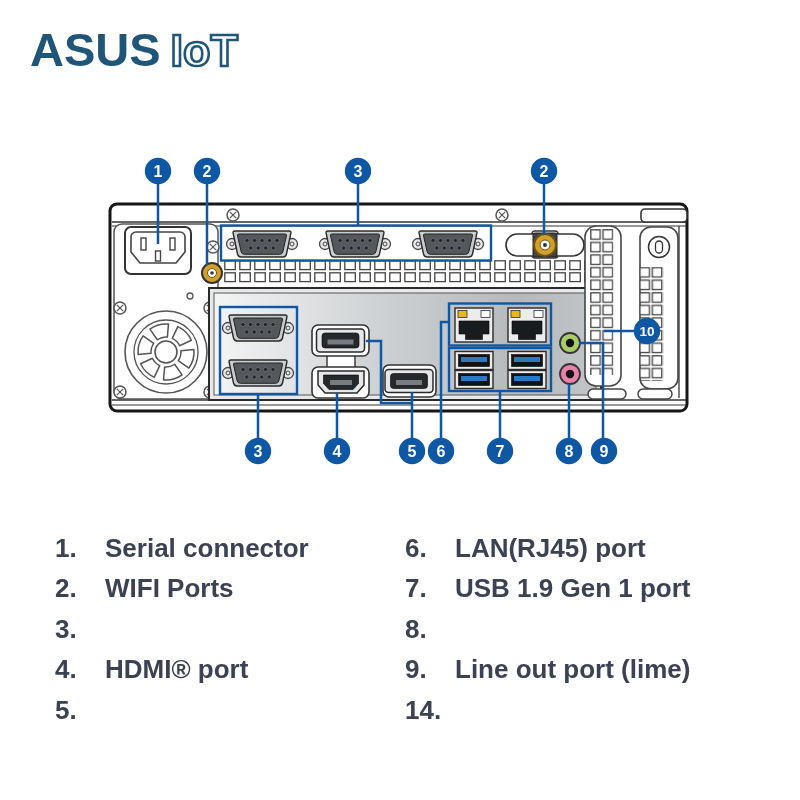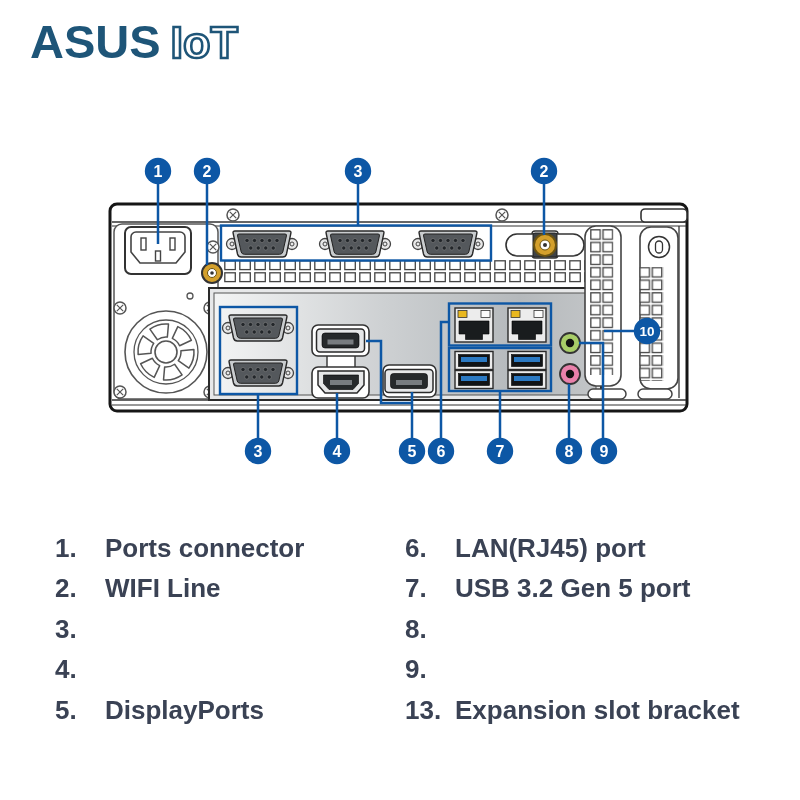--- a/index.html
+++ b/index.html
@@ -1,19 +1,19 @@
 <!DOCTYPE html>
 <html><head>
 <meta charset="utf-8">
 <style>
   html,body{margin:0;padding:0;background:#fff;}
   #page{position:relative;width:800px;height:800px;background:#fff;overflow:hidden;
         font-family:"Liberation Sans",sans-serif;}
   
-  .logo{position:absolute;left:30px;top:14px;white-space:nowrap;}
+  .logo{position:absolute;left:30px;top:22px;white-space:nowrap;}
   .logo .brand{font-size:47px;font-weight:bold;color:#1e5578;letter-spacing:0px;}
   .logo .product{font-size:45px;font-weight:bold;color:#fff;
         -webkit-text-stroke:2.6px #1e5578;margin-left:10px;}
   
   #diagram{position:absolute;left:0;top:0;}
   
   .legend{position:absolute;left:55px;top:528px;width:720px;display:flex;}
   .legend .col{display:flex;flex-direction:column;}
   .legend .col.left{width:350px;}
   .legend .row{display:flex;height:40.5px;align-items:center;
@@ -279,52 +279,52 @@
           <circle cx="647" cy="331" r="13.2" fill="#0d57a5"></circle>
           <text x="647" y="336" font-size="13.5">10</text>
         </g>
     </g>
   </svg>
 
   <div class="legend">
     <div class="col left">
       <div class="row">
           <span class="num">1.</span>
-          <span class="lbl">Ports connector</span>
+          <span class="lbl">Serial connector</span>
         </div>
       <div class="row">
           <span class="num">2.</span>
-          <span class="lbl">WIFI Line</span>
+          <span class="lbl">WIFI Ports</span>
         </div>
       <div class="row">
           <span class="num">3.</span>
         </div>
       <div class="row">
           <span class="num">4.</span>
+          <span class="lbl">HDMI® port</span>
         </div>
       <div class="row">
           <span class="num">5.</span>
-          <span class="lbl">DisplayPorts</span>
         </div>
     </div>
     <div class="col">
       <div class="row">
           <span class="num">6.</span>
           <span class="lbl">LAN(RJ45) port</span>
         </div>
       <div class="row">
           <span class="num">7.</span>
-          <span class="lbl">USB 3.2 Gen 5 port</span>
+          <span class="lbl">USB 1.9 Gen 1 port</span>
         </div>
       <div class="row">
           <span class="num">8.</span>
         </div>
       <div class="row">
           <span class="num">9.</span>
-        </div>
-      <div class="row">
-          <span class="num">13.</span>
-          <span class="lbl">Expansion slot bracket</span>
+          <span class="lbl">Line out port (lime)</span>
+        </div>
+      <div class="row">
+          <span class="num">14.</span>
         </div>
     </div>
   </div>
 
 </div>
 
 </body></html>

